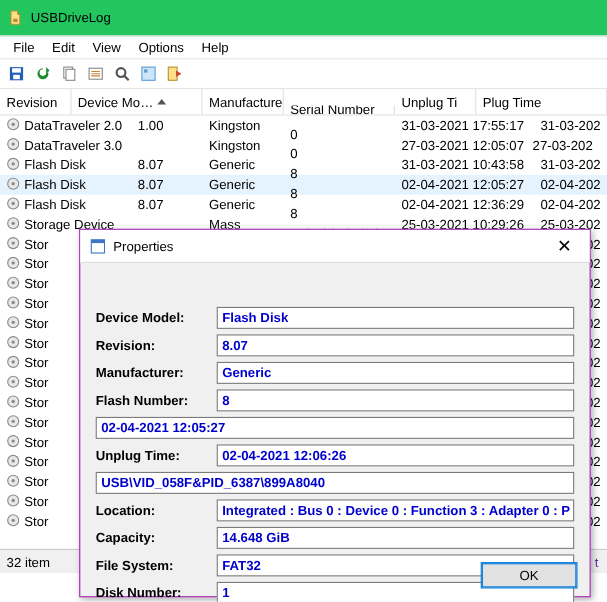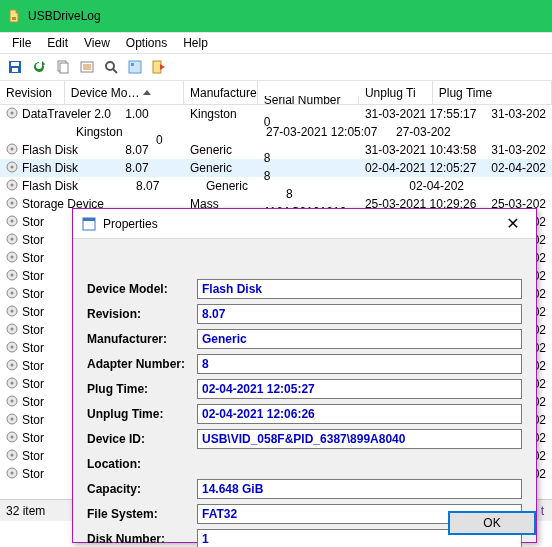--- a/index.html
+++ b/index.html
@@ -169,21 +169,21 @@
   color: #0000cc;
   font-weight: bold;
   font-size: 12px;
   padding: 2px 4px;
   white-space: nowrap;
   overflow: hidden;
 }
 .dialog .footer {
   position: absolute;
   bottom: 8px;
-  right: 1px;
+  right: 12px;
 }
 .dialog .ok-btn {
   width: 86px;
   height: 22px;
   background: #e1e1e1;
   border: 1px solid #0078d7;
   outline: 1px solid #0078d7;
   font-size: 12px;
 }
 </style>
@@ -274,20 +274,27 @@
             </svg></span>
           <span>DataTraveler 2.0</span>
         </div>
         <div class="cell col-rev">1.00</div>
         <div class="cell col-mfr">Kingston</div>
         <div class="cell col-serial">0</div>
         <div class="cell col-plug">31-03-2021 17:55:17</div>
         <div class="cell col-unplug" style="text-align:right">31-03-202</div>
       </div>
       <div class="row">
+        <div class="cell first col-model">
+          <span class="disk-icon"><svg width="12" height="12">
+              <circle cx="6" cy="6" r="5" fill="#e8e8e8" stroke="#888"></circle>
+              <circle cx="6" cy="6" r="1.5" fill="#888"></circle>
+            </svg></span>
+          <span>DataTraveler 3.0</span>
+        </div>
         <div class="cell col-rev"></div>
         <div class="cell col-mfr">Kingston</div>
         <div class="cell col-serial">0</div>
         <div class="cell col-plug">27-03-2021 12:05:07</div>
         <div class="cell col-unplug" style="text-align:left">27-03-202</div>
       </div>
       <div class="row">
         <div class="cell first col-model">
           <span class="disk-icon"><svg width="12" height="12">
               <circle cx="6" cy="6" r="5" fill="#e8e8e8" stroke="#888"></circle>
@@ -319,20 +326,21 @@
         <div class="cell first col-model">
           <span class="disk-icon"><svg width="12" height="12">
               <circle cx="6" cy="6" r="5" fill="#e8e8e8" stroke="#888"></circle>
               <circle cx="6" cy="6" r="1.5" fill="#888"></circle>
             </svg></span>
           <span>Flash Disk</span>
         </div>
         <div class="cell col-rev">8.07</div>
         <div class="cell col-mfr">Generic</div>
         <div class="cell col-serial">8</div>
+        <div class="cell col-plug">02-04-2021 12:36:29</div>
         <div class="cell col-unplug" style="text-align:right">02-04-202</div>
       </div>
       <div class="row">
         <div class="cell first col-model">
           <span class="disk-icon"><svg width="12" height="12">
               <circle cx="6" cy="6" r="5" fill="#e8e8e8" stroke="#888"></circle>
               <circle cx="6" cy="6" r="1.5" fill="#888"></circle>
             </svg></span>
           <span>Storage Device</span>
         </div>
@@ -578,37 +586,36 @@
       </div>
       <div class="prop-row">
         <div class="prop-label">Revision:</div>
         <div class="prop-val">8.07</div>
       </div>
       <div class="prop-row">
         <div class="prop-label">Manufacturer:</div>
         <div class="prop-val">Generic</div>
       </div>
       <div class="prop-row">
-        <div class="prop-label">Adapter Number:</div>
+        <div class="prop-label">Flash Number:</div>
         <div class="prop-val">8</div>
       </div>
       <div class="prop-row">
-        <div class="prop-label">Plug Time:</div>
         <div class="prop-val">02-04-2021 12:05:27</div>
       </div>
       <div class="prop-row">
         <div class="prop-label">Unplug Time:</div>
         <div class="prop-val">02-04-2021 12:06:26</div>
       </div>
       <div class="prop-row">
-        <div class="prop-label">Device ID:</div>
         <div class="prop-val">USB\VID_058F&amp;PID_6387\899A8040</div>
       </div>
       <div class="prop-row">
         <div class="prop-label">Location:</div>
+        <div class="prop-val">Integrated : Bus 0 : Device 0 : Function 3 : Adapter 0 : P</div>
       </div>
       <div class="prop-row">
         <div class="prop-label">Capacity:</div>
         <div class="prop-val">14.648 GiB</div>
       </div>
       <div class="prop-row">
         <div class="prop-label">File System:</div>
         <div class="prop-val">FAT32</div>
       </div>
       <div class="prop-row">

